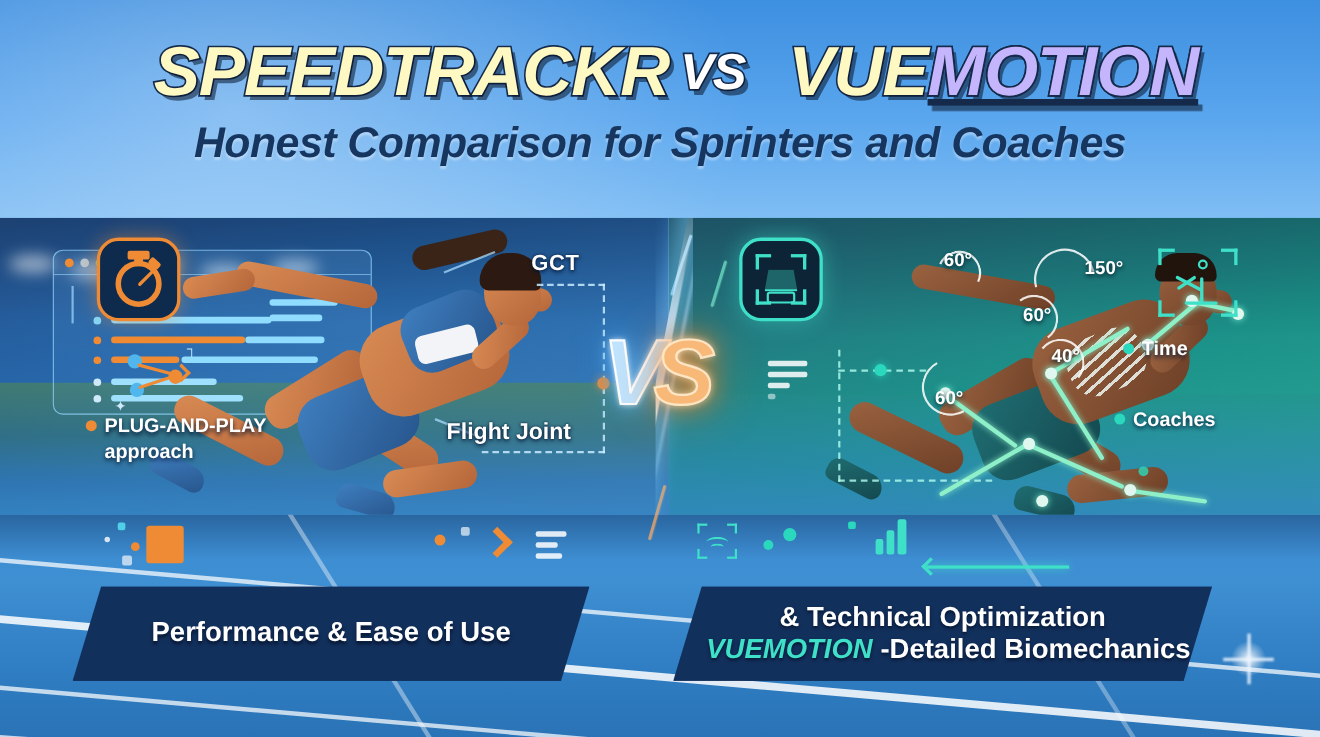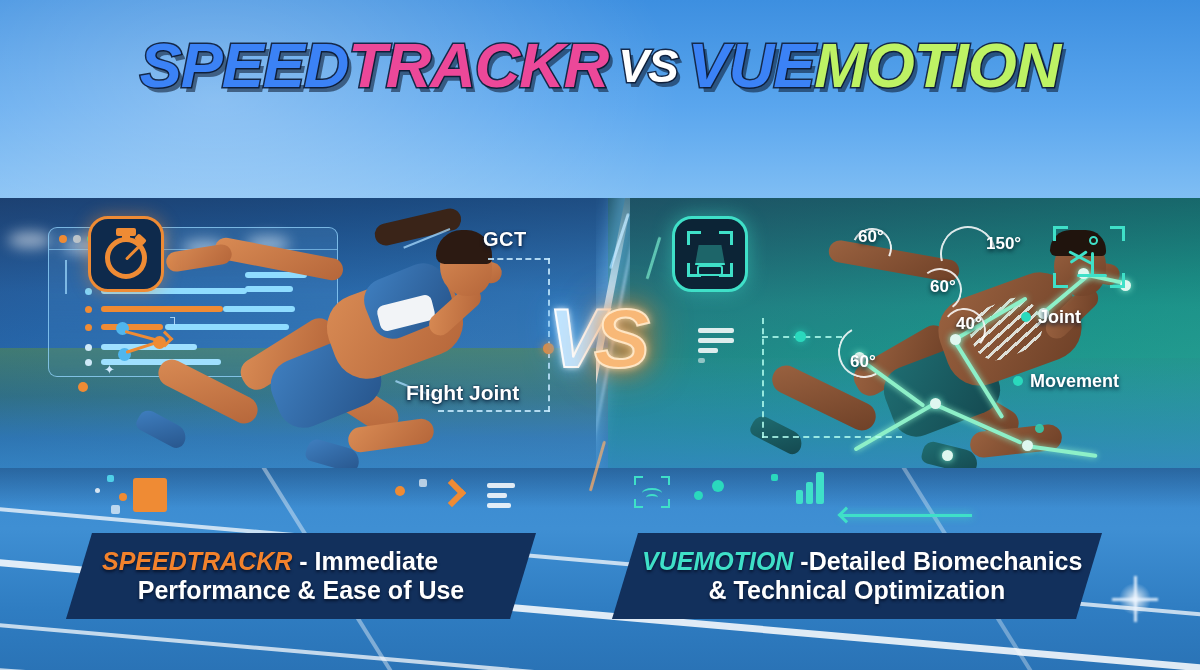--- a/index.html
+++ b/index.html
@@ -21,23 +21,23 @@
 
   
   .title-wrap { position:absolute; left:0; right:0; top:34px; text-align:center; z-index:40; }
   .title {
     font-size:63px; font-weight:bold; font-style:italic; letter-spacing:-1px;
     line-height:1; white-space:nowrap;
     -webkit-text-stroke:3px #15294a;
     paint-order: stroke fill;
     text-shadow: 4px 5px 0 rgba(10,22,44,.55);
   }
-  .t-white  { color:#3b82f6; }
-  .t-orange { color:#ec4899; }
-  .t-teal   { color:#bef264; }
+  .t-white  { color:#fef9c3;margin-left:29px; }
+  .t-orange { color:#fef9c3; }
+  .t-teal   { color:#c4b5fd;text-decoration:underline; }
   .t-vs {
     color:#ffffff; font-size:46px; margin:0 10px; position:relative; top:-5px;
   }
   .subtitle {
     margin-top:12px; font-size:39px; font-weight:bold; font-style:italic;
     color:#16355f; letter-spacing:-.5px; white-space:nowrap;
     text-shadow: 0 2px 2px rgba(255,255,255,.35);
   }
 
   
@@ -279,20 +279,21 @@
 
 <div id="stage">
 
   <div class="sky"></div>
   <div class="sky-glow"></div>
 
   <div class="title-wrap">
     <div class="title">
       <span class="t-white">SPEED</span><span class="t-orange">TRACKR</span><span class="t-vs t-white">VS</span><span class="t-white">VUE</span><span class="t-teal">MOTION</span>
     </div>
+    <div class="subtitle">Honest Comparison for Sprinters and Coaches</div>
   </div>
 
   <div class="panel panel-left">
     <div class="bg"></div>
     <div class="lights">
       <i style="left:8px;  top:0;"></i>
         <i style="left:62px; top:6px;"></i>
       <i style="left:120px;top:2px;"></i>
         <i style="left:182px;top:8px;"></i>
       <i style="left:246px;top:4px;"></i>
@@ -488,31 +489,33 @@
   <div class="ang" style="left:930px; top:277px;">60°</div>
 
   <div class="arc" style="left:942px; top:308px; width:44px; height:44px; border-color:transparent; border-top-color:rgba(255,255,255,.85); border-right-color:rgba(255,255,255,.85); transform:rotate(-6deg);"></div>
   <div class="ang" style="left:956px; top:314px;">40°</div>
 
   <div class="arc" style="left:838px; top:326px; width:52px; height:52px; border-color:transparent; border-bottom-color:rgba(255,255,255,.85); border-left-color:rgba(255,255,255,.85); transform:rotate(16deg);"></div>
   <div class="ang" style="left:850px; top:352px;">60°</div>
 
   <div class="feat" style="left:95px; top:376px; width:180px;">
     <span class="bdot orange"></span>
+    <div>PLUG-AND-PLAY</div>
+    <div>approach</div>
   </div>
 
 
   <div class="feat" style="left:1038px; top:306px; width:150px;">
     <span class="bdot teal"></span>
-    <div>Joint</div>
+    <div>Time</div>
   </div>
 
   <div class="feat" style="left:1030px; top:370px; width:160px;">
     <span class="bdot teal"></span>
-    <div>Movement</div>
+    <div>Coaches</div>
   </div>
 
   <div class="track">
     <div class="track-shadow"></div>
     <div class="lane" style="left:-60px; top:34px;  width:1400px; transform:rotate(5deg);"></div>
     <div class="lane thick" style="left:-60px; top:86px;  width:1400px; transform:rotate(5deg);"></div>
     <div class="lane" style="left:-60px; top:150px; width:1400px; transform:rotate(5deg);"></div>
     <div class="lane" style="left:-60px; top:196px; width:1400px; transform:rotate(4deg);"></div>
     <div class="lane" style="left:260px; top:-10px; width:520px; transform:rotate(58deg); opacity:.55;"></div>
     <div class="lane" style="left:900px; top:-10px; width:420px; transform:rotate(58deg); opacity:.45;"></div>
@@ -552,26 +555,23 @@
   </div>
 
   <div class="sparkle" style="left:1112px; top:576px;"></div>
   <div class="deco cdot" style="left:1035px; top:424px; width:9px; height:9px; background:#2ad9bd; opacity:.8;"></div>
 
   <div class="streak" style="left:618px; top:212px; width:3px; height:58px; background:rgba(180,230,255,.8); transform:rotate(18deg); filter:blur(.5px);"></div>
   <div class="streak" style="left:596px; top:440px; width:3px; height:52px; background:rgba(250,170,100,.75); transform:rotate(16deg); filter:blur(.5px);"></div>
   <div class="streak" style="left:652px; top:236px; width:3px; height:44px; background:rgba(120,235,205,.7); transform:rotate(17deg); filter:blur(.5px);"></div>
 
   <div class="banner left">
-    <div class="line line1">
-      <span class="brand-o">SPEEDTRACKR</span><span> - </span><span>Immediate</span>
-    </div>
     <div class="line line2">Performance &amp; Ease of Use</div>
   </div>
 
   <div class="banner right">
+    <div class="line line2">&amp; Technical Optimization</div>
     <div class="line line1">
       <span class="brand-t">VUEMOTION</span><span> -</span><span>Detailed Biomechanics</span>
     </div>
-    <div class="line line2">&amp; Technical Optimization</div>
   </div>
 
 </div>
 
 </body></html>

